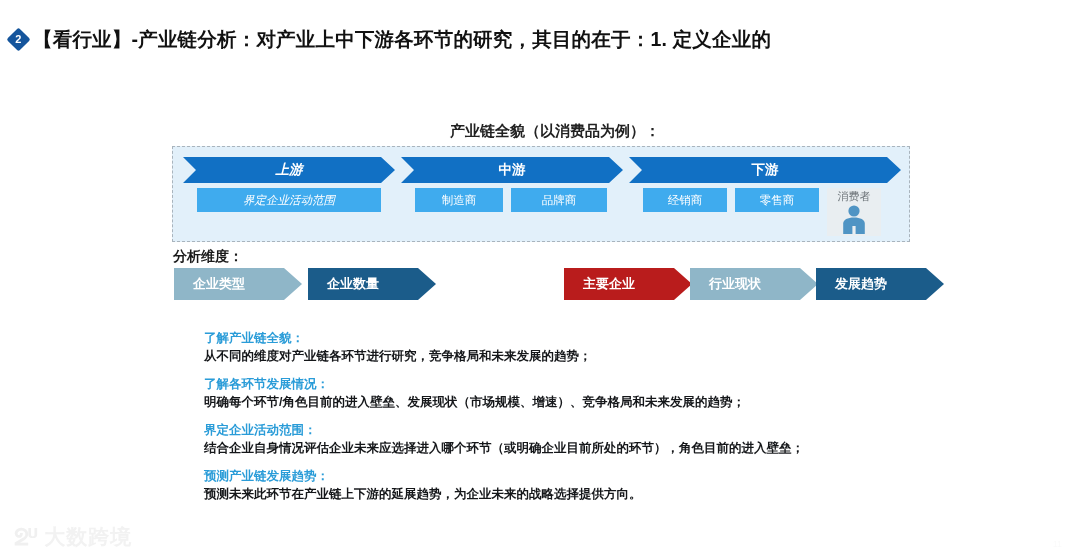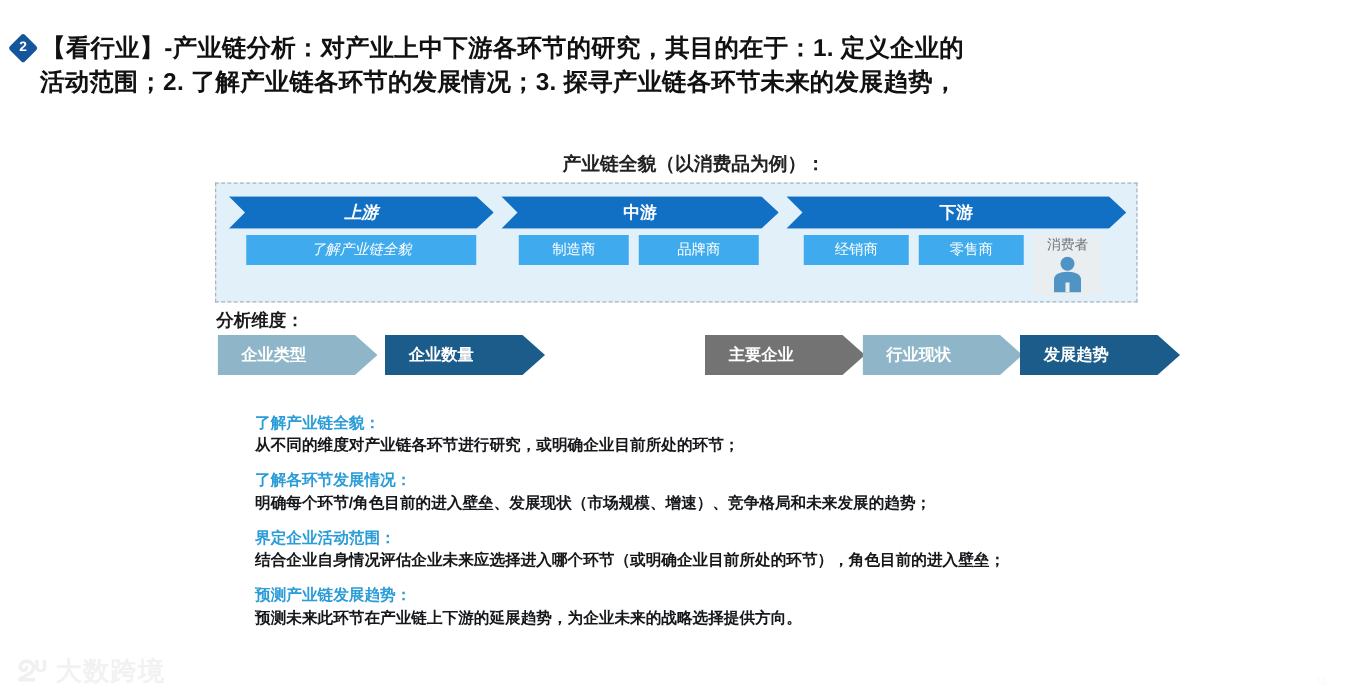--- a/index.html
+++ b/index.html
@@ -175,32 +175,31 @@
     font-size:9px;color:#fafafa;
   }
 </style>
 </head>
 <body>
 
 <div class="title-block">
   <div class="title-line l1">
     <span class="badge-diamond"><span>2</span></span><span>【看行业】-产业链分析：对产业上中下游各环节的研究，其目的在于：1. 定义企业的</span>
   </div>
-  <div class="title-line l2">活动范围；2. 了解产业链各环节的发展情况；3. 探寻产业链各环节未来的发展趋势，</div>
 </div>
 
 <div class="chain-heading">产业链全貌（以消费品为例）：</div>
 
 <div class="chain-panel">
   <div class="chain-row">
 
     <div class="seg" style="left:10px;width:212px;font-style:italic;">
       <div class="seg-head">上游</div>
       <div class="seg-subs">
-        <div class="sub-box" style="width:184px;">了解产业链全貌</div>
+        <div class="sub-box" style="width:184px;">界定企业活动范围</div>
       </div>
     </div>
 
     <div class="seg" style="left:228px;width:222px;">
       <div class="seg-head">中游</div>
       <div class="seg-subs">
         <div class="sub-box" style="width:88px;">制造商</div>
         <div class="sub-box" style="width:96px;">品牌商</div>
       </div>
     </div>
@@ -223,29 +222,29 @@
       </div>
     </div>
 
   </div>
 </div>
 
 <div class="dim-label">分析维度：</div>
 <div class="chev-row">
   <div class="chev" style="left:0px;   width:128px; background:#8fb6c8;">企业类型</div>
   <div class="chev" style="left:134px; width:128px; background:#1b5c8a;">企业数量</div>
-  <div class="chev" style="left:390px; width:128px; background:#737373;">主要企业</div>
+  <div class="chev" style="left:390px; width:128px; background:#b91c1c;">主要企业</div>
   <div class="chev" style="left:516px; width:128px; background:#8fb6c8;">行业现状</div>
   <div class="chev" style="left:642px; width:128px; background:#1b5c8a;">发展趋势</div>
 </div>
 
 <div class="notes">
   <div class="note">
     <div class="note-title">了解产业链全貌：</div>
-    <div class="note-body">从不同的维度对产业链各环节进行研究，或明确企业目前所处的环节；</div>
+    <div class="note-body">从不同的维度对产业链各环节进行研究，竞争格局和未来发展的趋势；</div>
   </div>
   <div class="note">
     <div class="note-title">了解各环节发展情况：</div>
     <div class="note-body">明确每个环节/角色目前的进入壁垒、发展现状（市场规模、增速）、竞争格局和未来发展的趋势；</div>
   </div>
   <div class="note">
     <div class="note-title">界定企业活动范围：</div>
     <div class="note-body">结合企业自身情况评估企业未来应选择进入哪个环节（或明确企业目前所处的环节），角色目前的进入壁垒；</div>
   </div>
   <div class="note">

